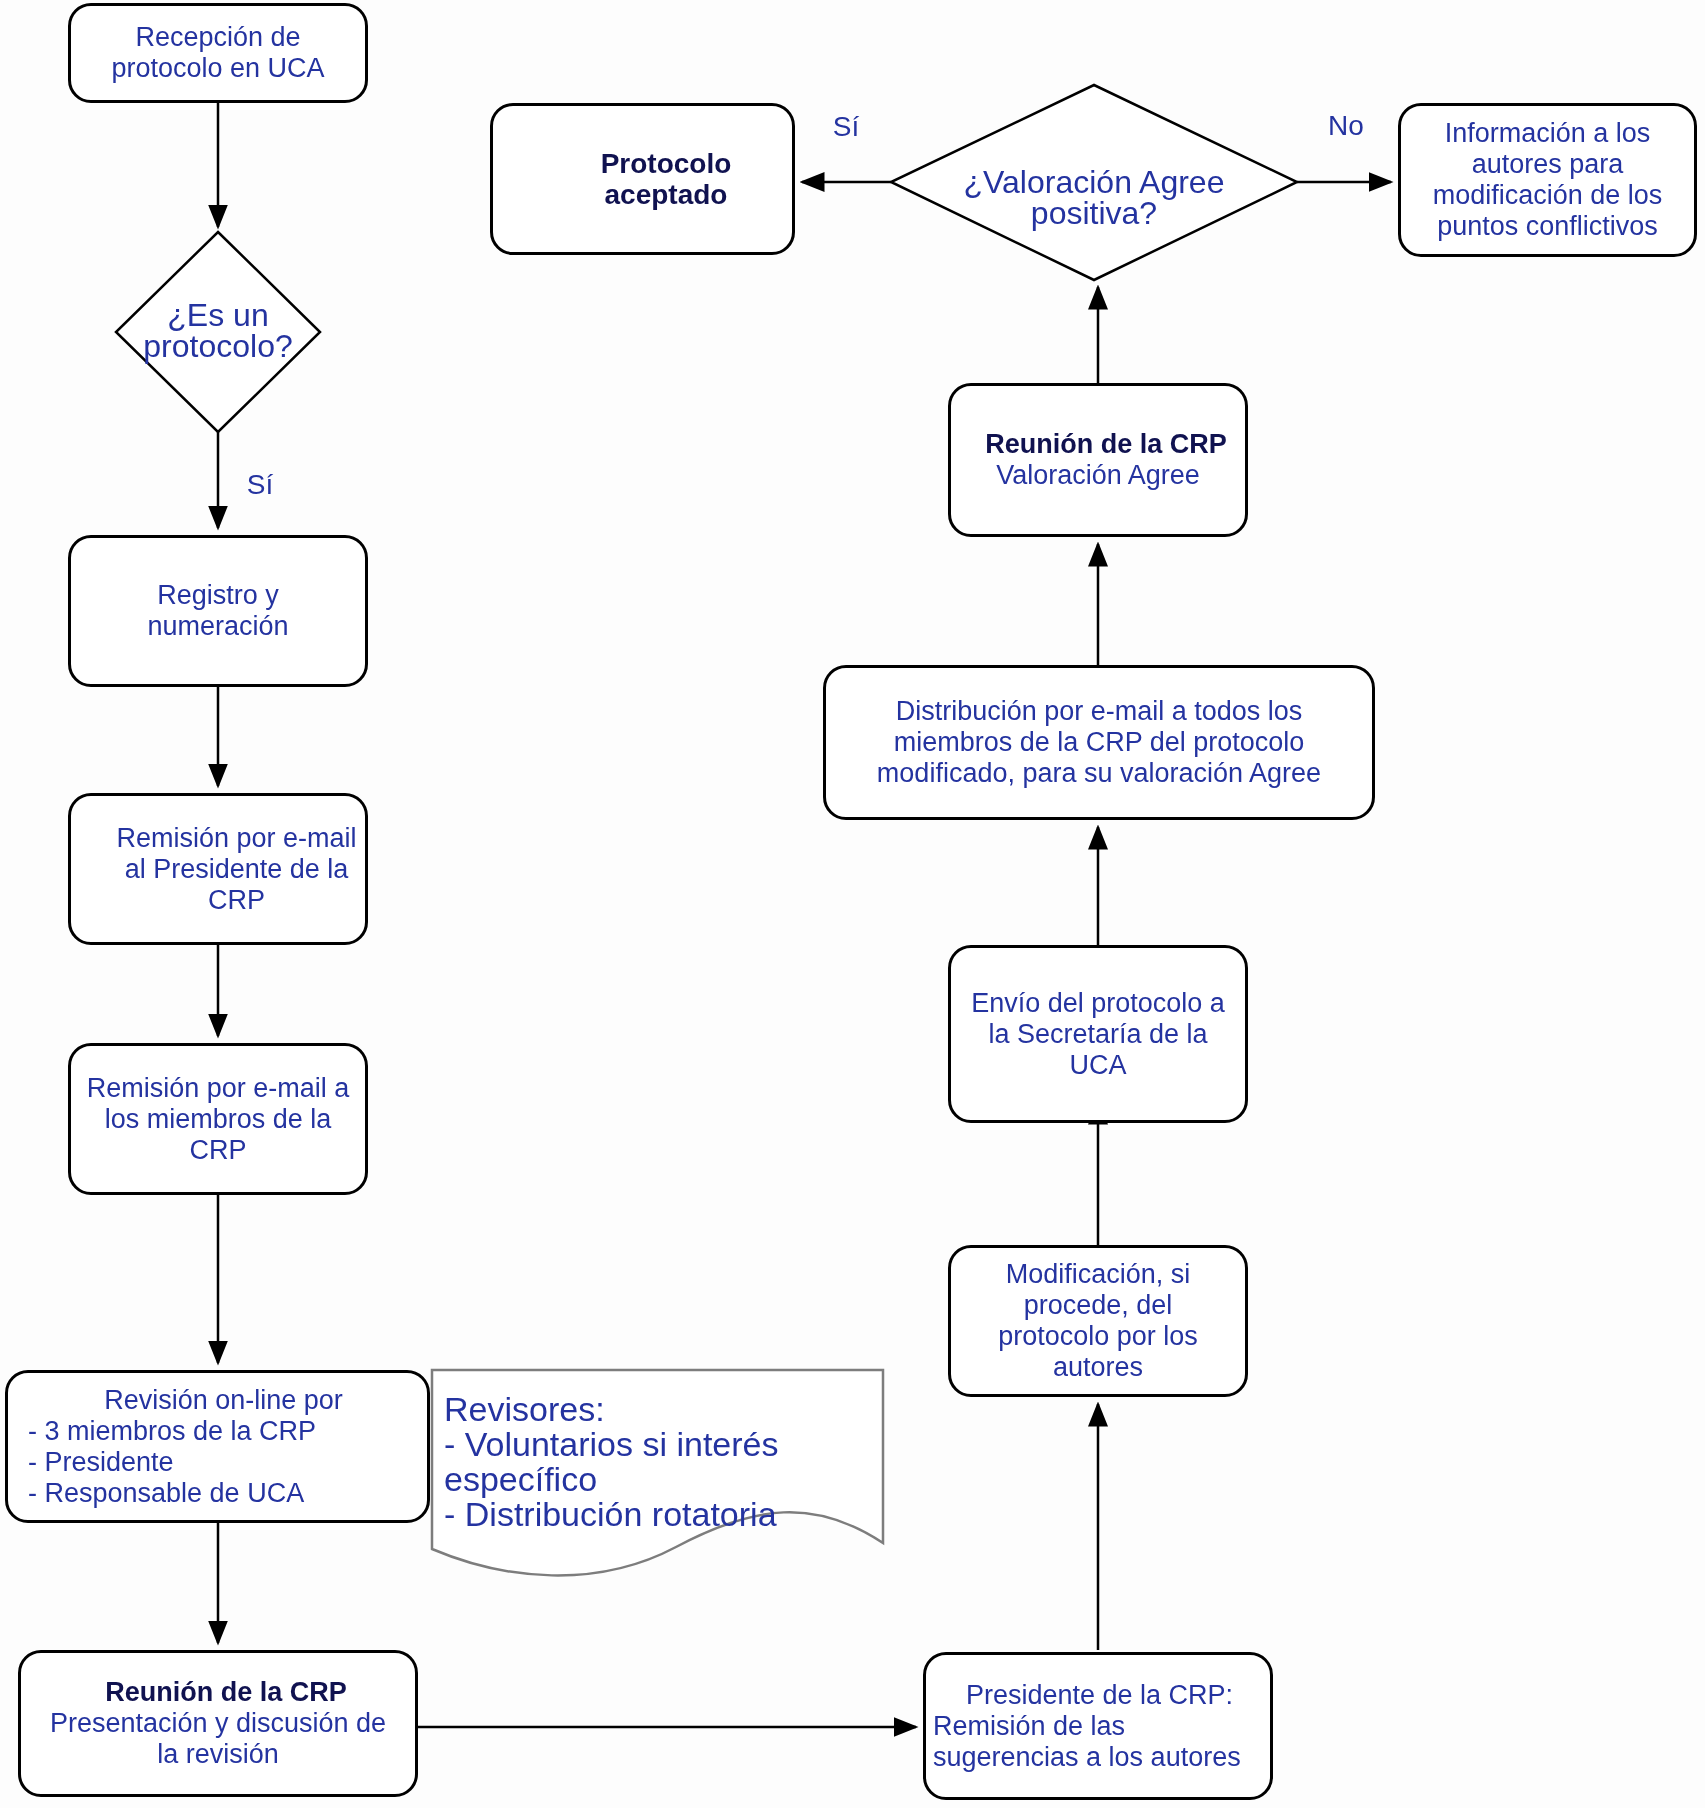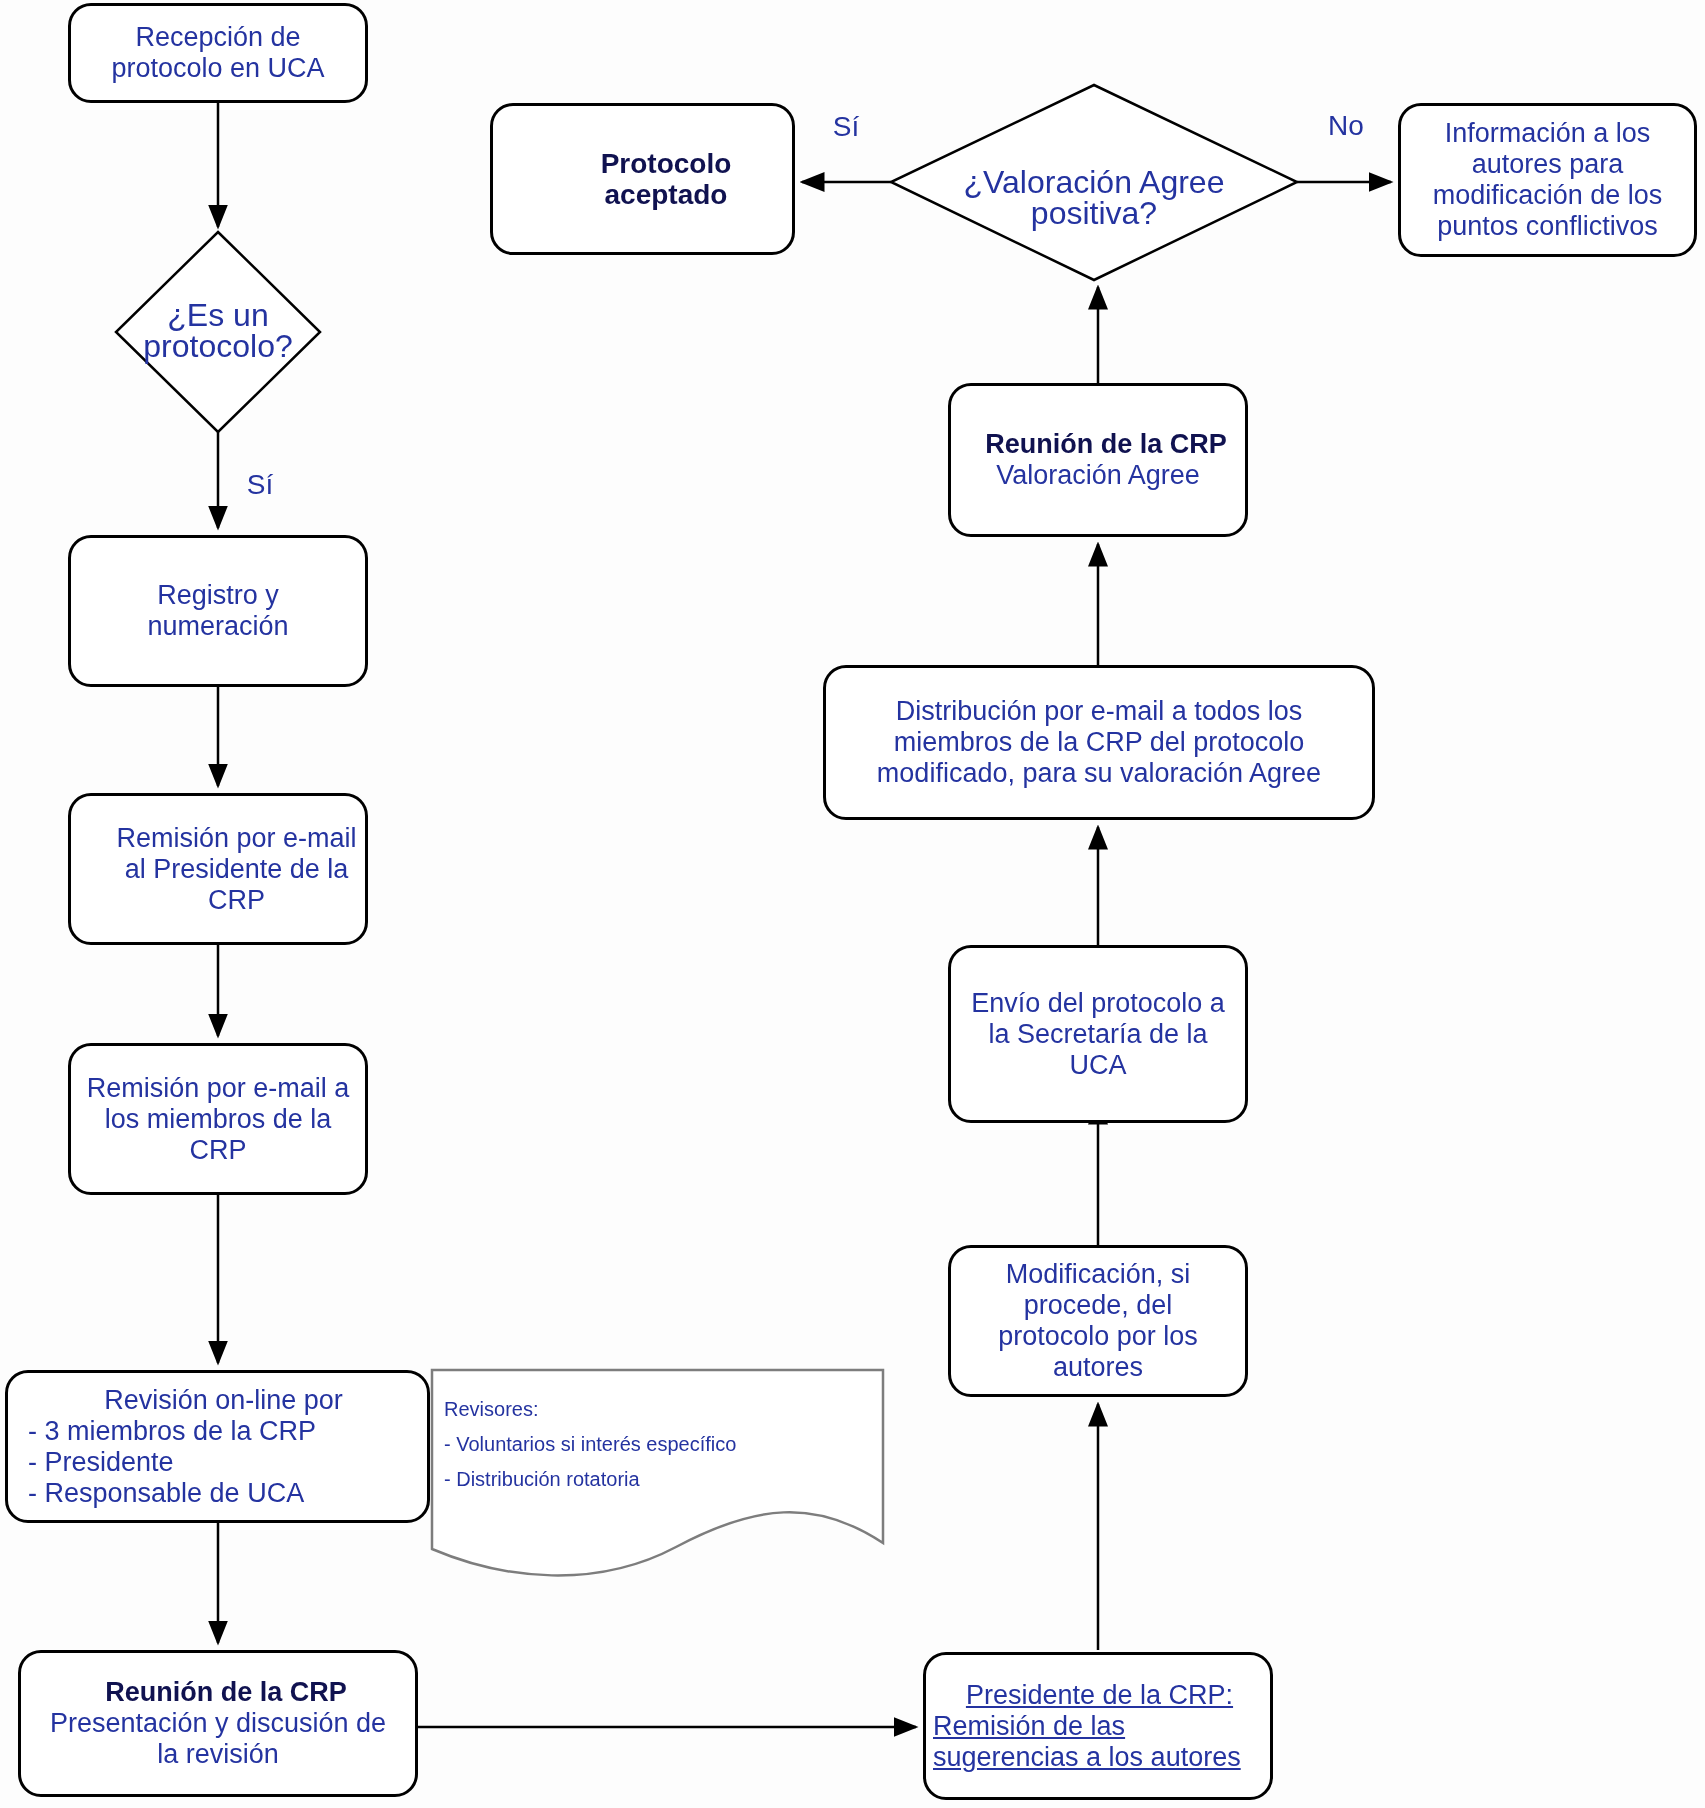--- a/index.html
+++ b/index.html
@@ -39,27 +39,27 @@
   #n-rem-miem{left:68px;top:1043px;width:300px;height:152px;}
   #n-revision{left:5px;top:1370px;width:425px;height:153px;text-align:left;padding:0 8px 0 20px;}
   #n-revision .title{text-align:center;}
   #n-reunion-pres{left:18px;top:1650px;width:400px;height:147px;}
   #n-prot-acept{left:490px;top:103px;width:305px;height:152px;font-weight:bold;color:var(--bold_text,#101250);font-size:28px;padding-left:47px;}
   #n-informacion{left:1398px;top:103px;width:299px;height:154px;}
   #n-reunion-val{left:948px;top:383px;width:300px;height:154px;}
   #n-distribucion{left:823px;top:665px;width:552px;height:155px;}
   #n-envio{left:948px;top:945px;width:300px;height:178px;}
   #n-modificacion{left:948px;top:1245px;width:300px;height:152px;}
-  #n-presidente{left:923px;top:1652px;width:350px;height:148px;text-align:left;padding-left:7px;padding-right:4px;text-decoration:underline;}
+  #n-presidente{left:923px;top:1652px;width:350px;height:148px;text-align:left;padding-left:7px;padding-right:4px;}
   #n-presidente .title{text-align:center;}
   
   #t-es-protocolo{left:118px;top:300px;width:200px;}
   #t-valoracion{left:899px;top:167px;width:390px;}
   
-  #t-nota{left:444px;top:1392px;width:432px;text-align:left;font-size:20px;line-height:35px;}
+  #t-nota{left:444px;top:1392px;width:432px;text-align:left;font-size:34px;line-height:35px;}
   #t-nota .line{display:block;}
   
   #l-si-branch{left:234px;top:470px;width:52px;}
   #l-si{left:820px;top:112px;width:52px;}
   #l-no{left:1319px;top:111px;width:54px;}
 </style>
 </head>
 <body>
 
 <div class="canvas">

